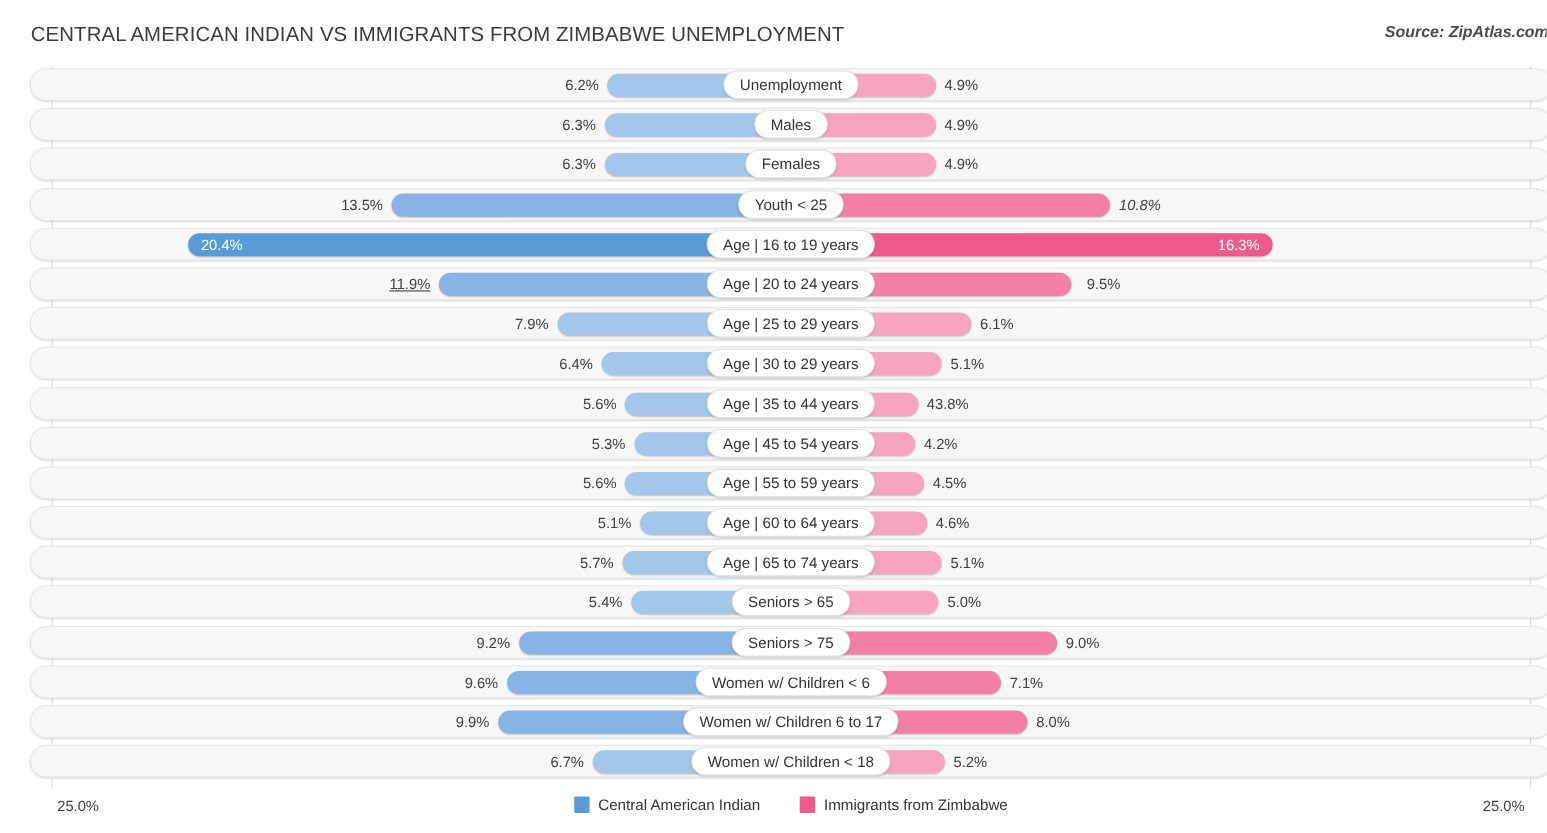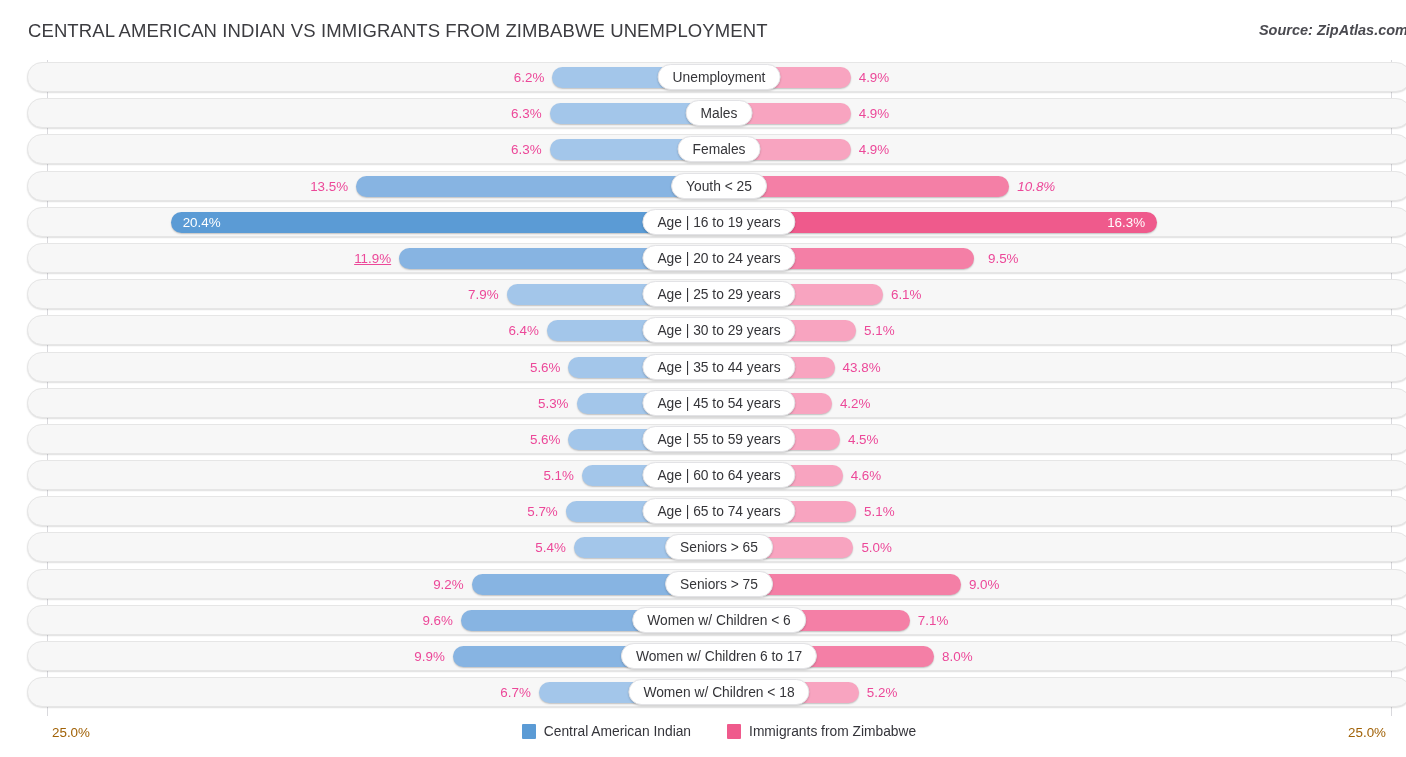--- a/index.html
+++ b/index.html
@@ -98,21 +98,21 @@
     border-radius: 0 11px 11px 0;
     left: 703px;
   }
 
   .val {
     position: absolute;
     top: 0;
     height: 36px;
     line-height: 36px;
     font-size: 13.4px;
-    color: #ec4899;
+    color: #404040;
     white-space: nowrap;
   }
   .val-left  { text-align: right; }
   .val-right { text-align: left; }
   .val.inside {
     color: #ffffff;
     font-size: 13.4px;
   }
 
   .pill {
@@ -136,21 +136,21 @@
   
   .footer {
     position: absolute;
     left: 0; top: 716px;
     width: 1406px; height: 41px;
   }
   .axis-min, .axis-max {
     position: absolute;
     top: 9px;
     font-size: 13.4px;
-    color: #a16207;
+    color: #404040;
     white-space: nowrap;
   }
   .axis-min { left: 36px; }
   .axis-max { right: 36px; }
 
   .legend {
     position: absolute;
     left: 0; top: 8px;
     width: 1406px;
     display: flex;

